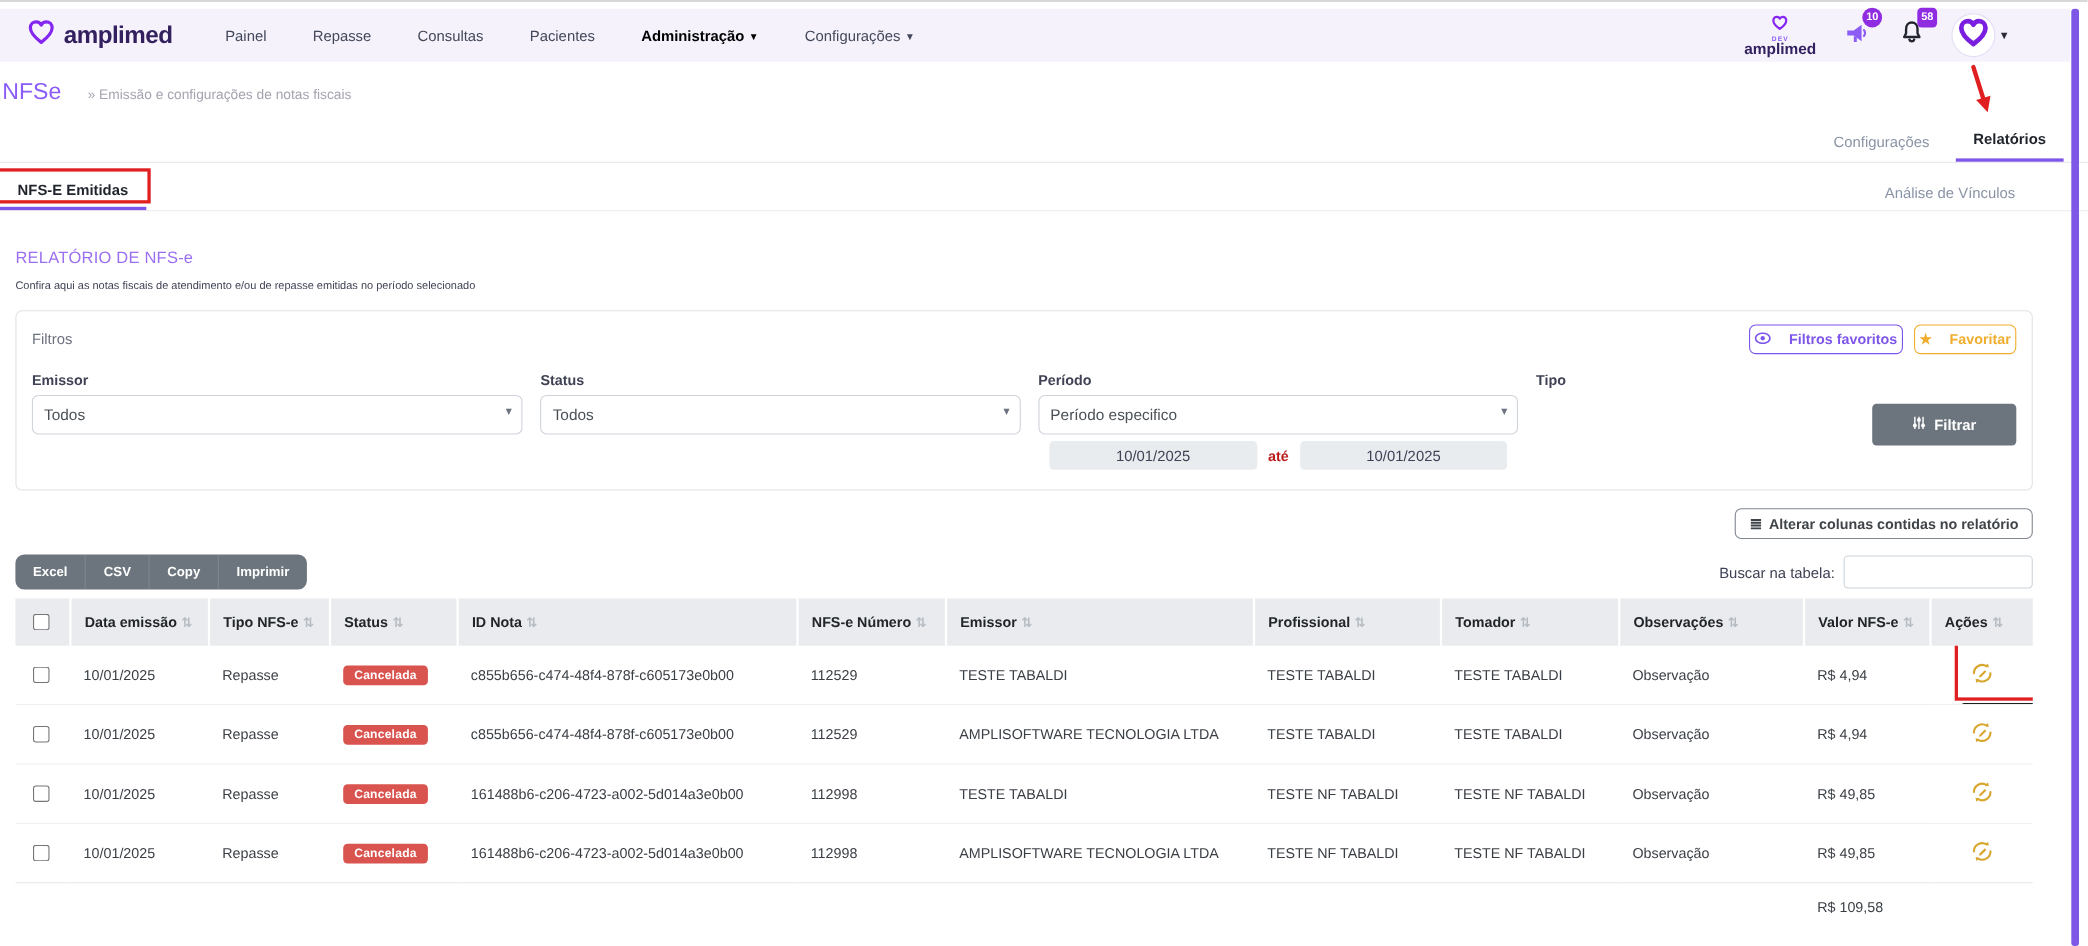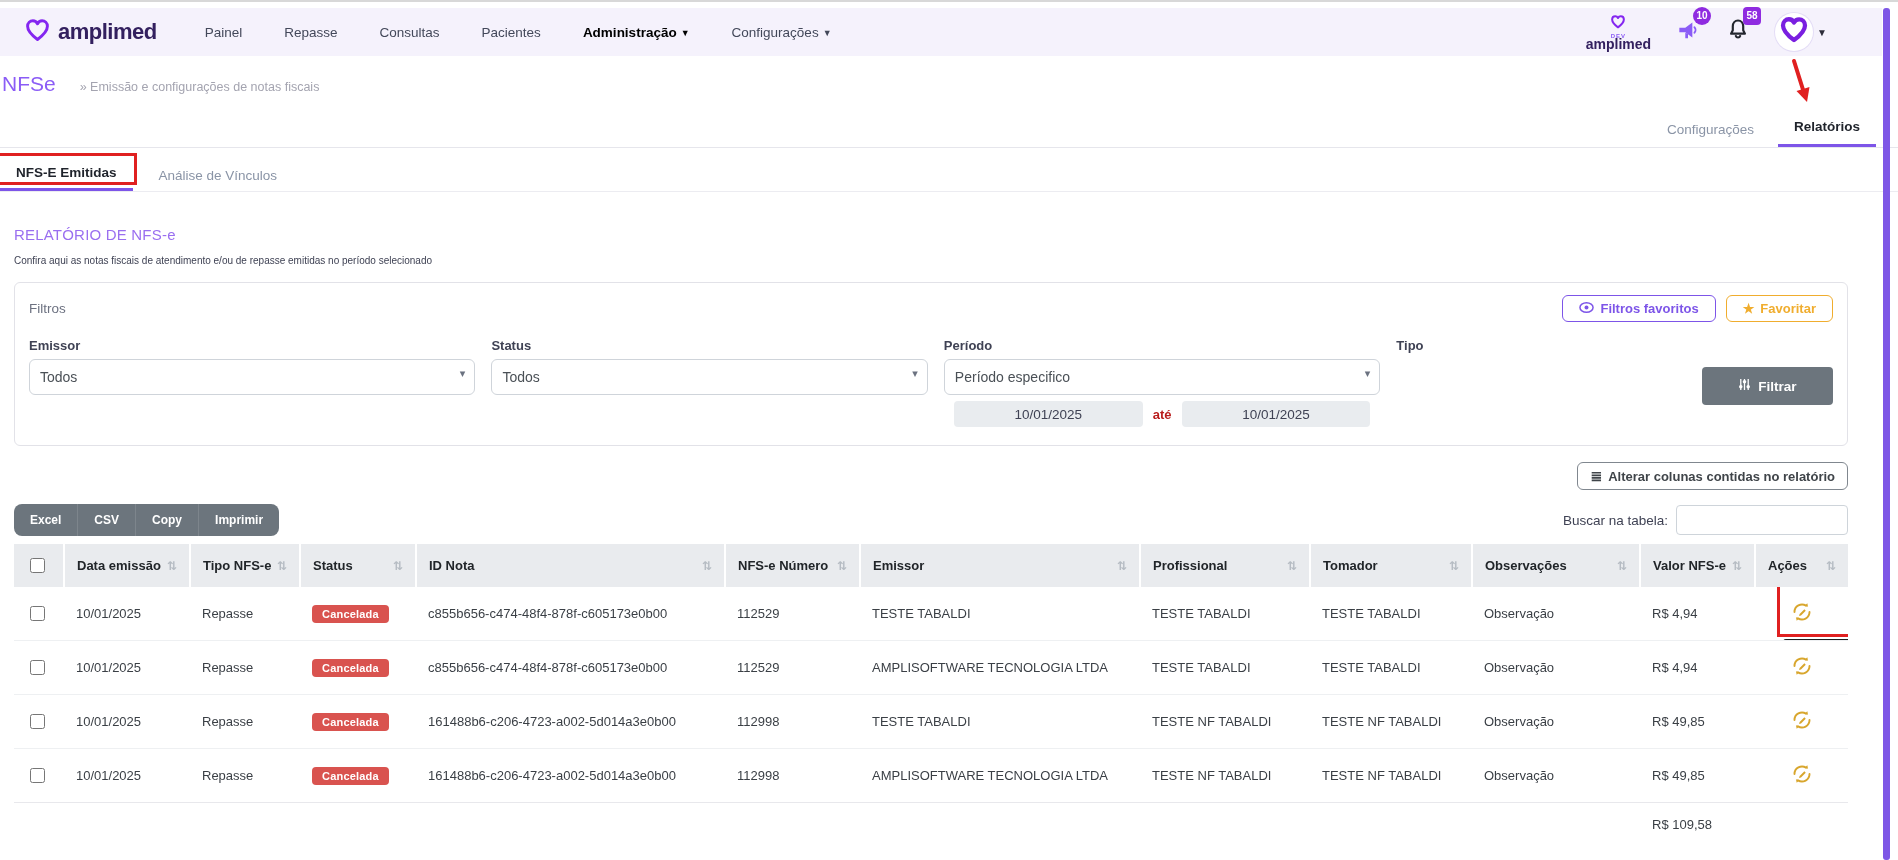--- a/index.html
+++ b/index.html
@@ -49,43 +49,43 @@
   
   .tabs-row {
     display:flex; justify-content:flex-end; align-items:flex-end; gap:8px;
     padding:14px 22px 0 0; border-bottom:1px solid #e6e6ec; height:52px;
   }
   .tab { font-size:13.5px; color:#8a94a6; padding:10px 16px; cursor:pointer; white-space:nowrap; }
   .tab.active { color:#1f232b; font-weight:bold; border-bottom:3px solid #7d55e8; }
 
   
   .subtabs-row {
-    display:flex; justify-content:flex-start; align-items:flex-end; gap:10px;
+    display:flex; justify-content:space-between; align-items:flex-end; gap:10px;
     padding:10px 50px 0 0; border-bottom:1px solid #ececf1; height:44px;
   }
   .subtab { font-size:13.5px; color:#8a94a6; padding:8px 16px; cursor:pointer; white-space:nowrap; position:relative; }
   .subtab.active { color:#1f232b; font-weight:bold; border-bottom:3px solid #7d55e8; }
   .redbox { position:absolute; left:-4px; right:-4px; top:-4px; bottom:3px; border:3px solid #e02020; pointer-events:none; }
 
   
   .report-head { margin:34px 50px 0 14px; }
   .report-title { font-size:15px; color:#9a6ff0; letter-spacing:0.2px; }
   .report-desc { font-size:10px; color:#3f4254; margin-top:12px; }
 
   
   .filters-card {
     margin:16px 50px 0 14px; border:1px solid #e2e2e8; border-radius:6px;
     padding:12px 14px 18px 14px; background:#fff;
   }
   .filters-head { display:flex; align-items:center; justify-content:space-between; }
   .filters-label { font-size:13.5px; color:#6c7180; }
   .filters-head-btns { display:flex; gap:10px; }
   .btn-outline-purple, .btn-outline-orange {
-    display:flex; align-items:center; gap:6px; background:#fff; border-radius:6px;
-    font-size:13px; font-weight:bold; padding:5px 16px; cursor:pointer;
+    display:flex; align-items:center; gap:16px; background:#fff; border-radius:6px;
+    font-size:13px; font-weight:bold; padding:5px 4px; cursor:pointer;
   }
   .btn-outline-purple { border:1.5px solid #7d55e8; color:#7d55e8; }
   .btn-outline-orange { border:1.5px solid #f0ad2e; color:#f0ad2e; }
   .star-glyph { font-size:13px; color:#f0ad2e; }
 
   .fields-row { display:flex; margin-top:16px; gap:16px; }
   .field-label { font-size:13px; font-weight:bold; color:#3f4254; margin-bottom:6px; }
   .select-wrap { position:relative; }
   .select-wrap::after {
     content:"▾"; position:absolute; right:10px; top:8px; font-size:11px; color:#6b7280; pointer-events:none;
@@ -137,21 +137,21 @@
     font-size:13px; padding:0 8px; font-family:"Liberation Sans", sans-serif;
   }
 
   
   table.nfse { width:1834px; margin:8px 50px 0 14px; border-collapse:collapse; table-layout:fixed; }
   table.nfse th {
     background:#e9ebee; font-size:13px; font-weight:bold; color:#212529;
     padding:11px 12px; text-align:left; border-left:2px solid #fff;
   }
   table.nfse th:first-child { border-left:none; }
-  .th-flex { display:flex; justify-content:space-between; align-items:center; gap:4px; }
+  .th-flex { display:flex; align-items:center; gap:4px; }
   .sort-icon { color:#b6bcc3; font-size:12px; flex:0 0 auto; cursor:pointer; }
   table.nfse td {
     font-size:13px; color:#3a3f45; padding:14px 12px; border-top:1px solid #eef0f2;
     white-space:nowrap; overflow:hidden; text-overflow:ellipsis; background:#fff;
   }
   table.nfse tr.row-first td { border-top:none; }
   .col-cb { width:50px; } .col-data { width:126px; } .col-tipo { width:110px; }
   .col-status { width:116px; } .col-id { width:309px; } .col-num { width:135px; }
   .col-emissor { width:280px; } .col-prof { width:170px; } .col-tom { width:162px; }
   .col-obs { width:168px; } .col-valor { width:115px; } .col-acoes { width:93px; }

